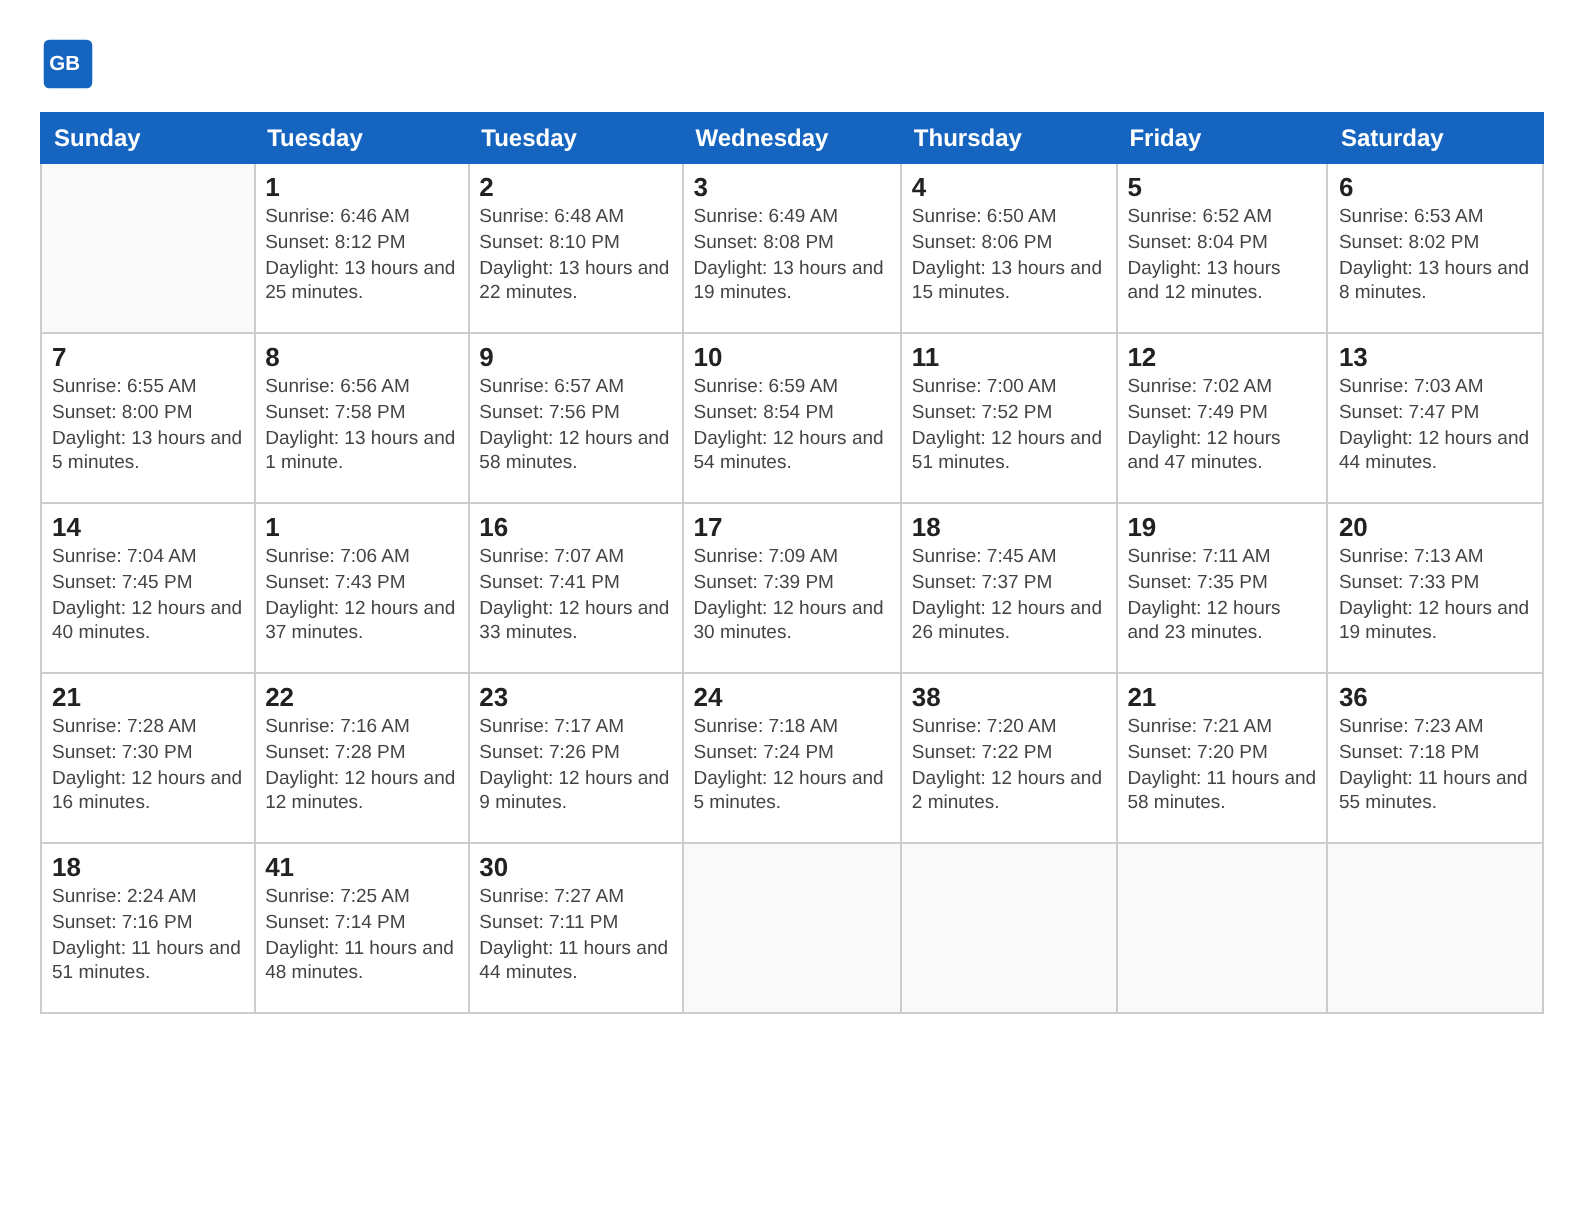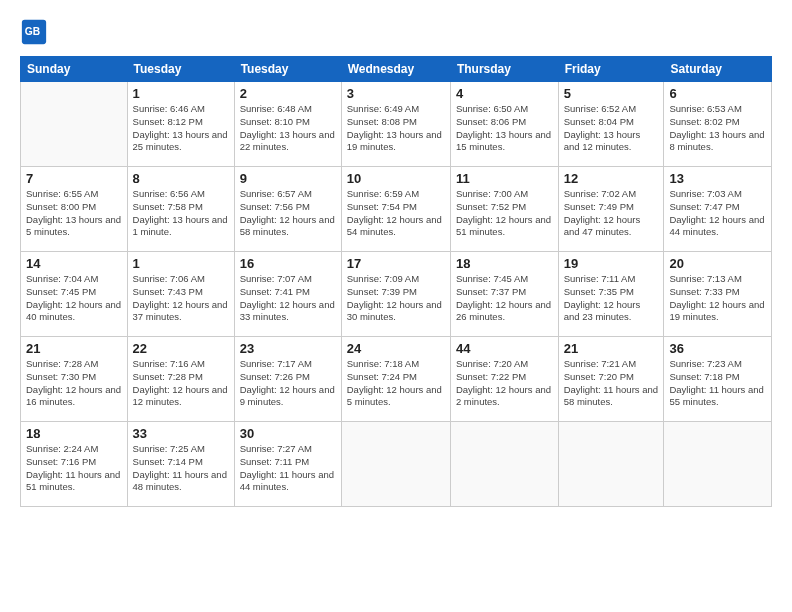--- a/index.html
+++ b/index.html
@@ -182,21 +182,21 @@
           <td>
             <span class="day-num">9</span>
             <div class="day-info">Sunrise: 6:57 AM
 Sunset: 7:56 PM
 Daylight: 12 hours
 and 58 minutes.</div>
           </td>
           <td>
             <span class="day-num">10</span>
             <div class="day-info">Sunrise: 6:59 AM
-Sunset: 7:54 PM
+Sunset: 8:54 PM
 Daylight: 12 hours
 and 54 minutes.</div>
           </td>
           <td>
             <span class="day-num">11</span>
             <div class="day-info">Sunrise: 7:00 AM
 Sunset: 7:52 PM
 Daylight: 12 hours
 and 51 minutes.</div>
           </td>
@@ -289,21 +289,21 @@
 and 9 minutes.</div>
           </td>
           <td>
             <span class="day-num">24</span>
             <div class="day-info">Sunrise: 7:18 AM
 Sunset: 7:24 PM
 Daylight: 12 hours
 and 5 minutes.</div>
           </td>
           <td>
-            <span class="day-num">44</span>
+            <span class="day-num">38</span>
             <div class="day-info">Sunrise: 7:20 AM
 Sunset: 7:22 PM
 Daylight: 12 hours
 and 2 minutes.</div>
           </td>
           <td>
             <span class="day-num">21</span>
             <div class="day-info">Sunrise: 7:21 AM
 Sunset: 7:20 PM
 Daylight: 11 hours
@@ -319,21 +319,21 @@
         </tr>
         <tr>
           <td>
             <span class="day-num">18</span>
             <div class="day-info">Sunrise: 2:24 AM
 Sunset: 7:16 PM
 Daylight: 11 hours
 and 51 minutes.</div>
           </td>
           <td>
-            <span class="day-num">33</span>
+            <span class="day-num">41</span>
             <div class="day-info">Sunrise: 7:25 AM
 Sunset: 7:14 PM
 Daylight: 11 hours
 and 48 minutes.</div>
           </td>
           <td>
             <span class="day-num">30</span>
             <div class="day-info">Sunrise: 7:27 AM
 Sunset: 7:11 PM
 Daylight: 11 hours

